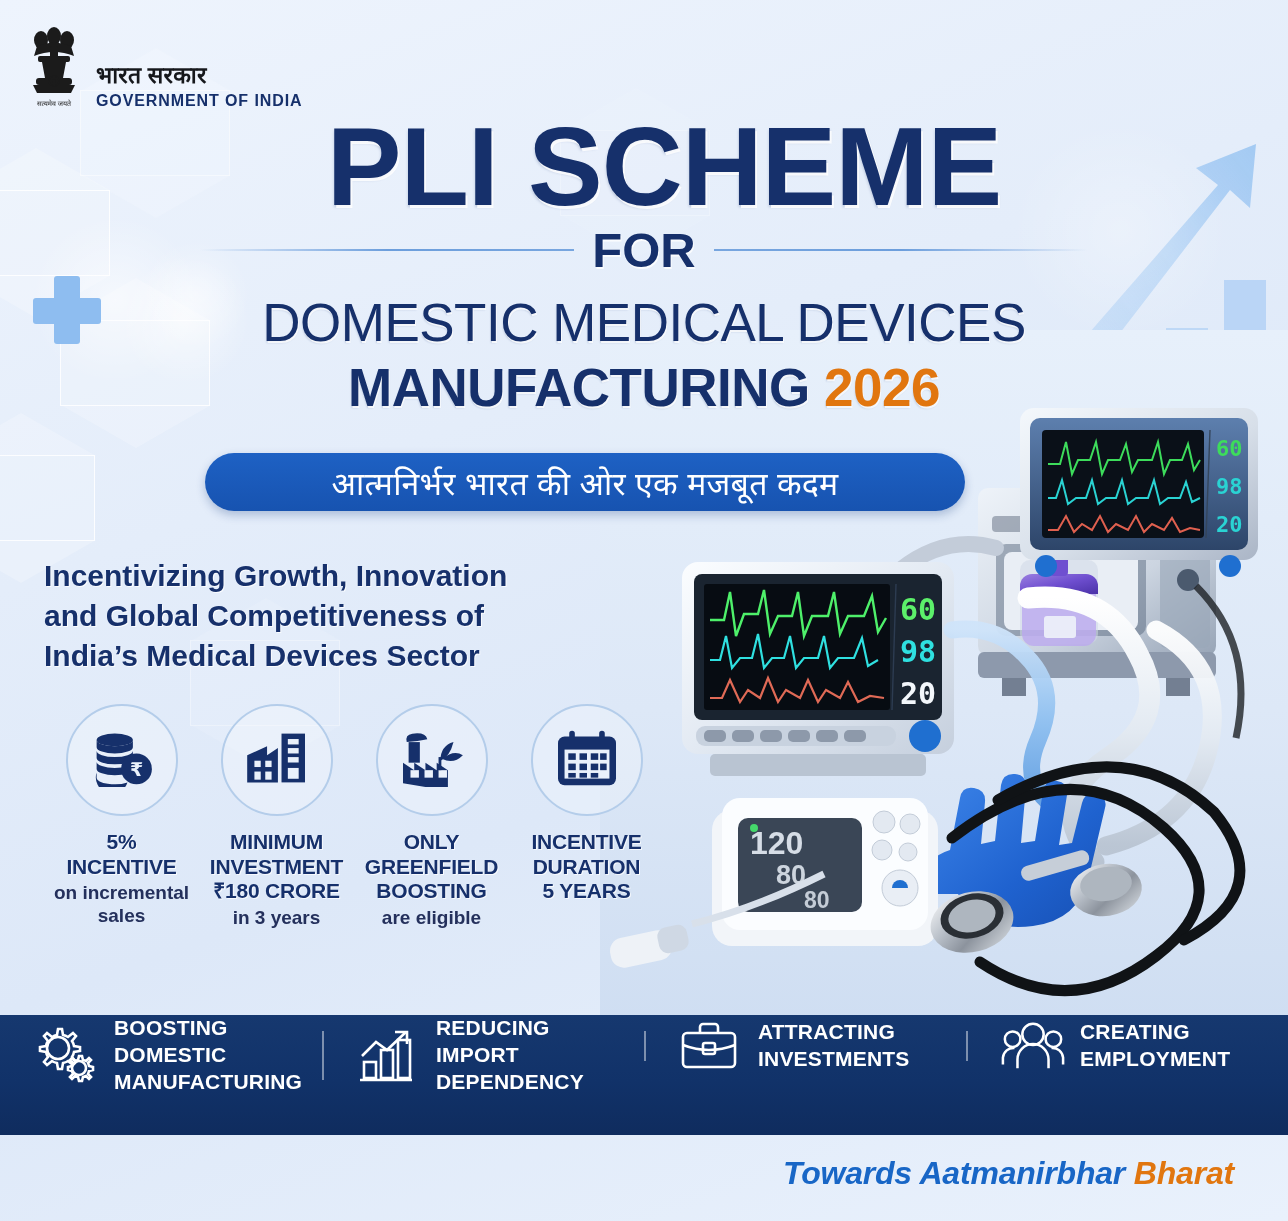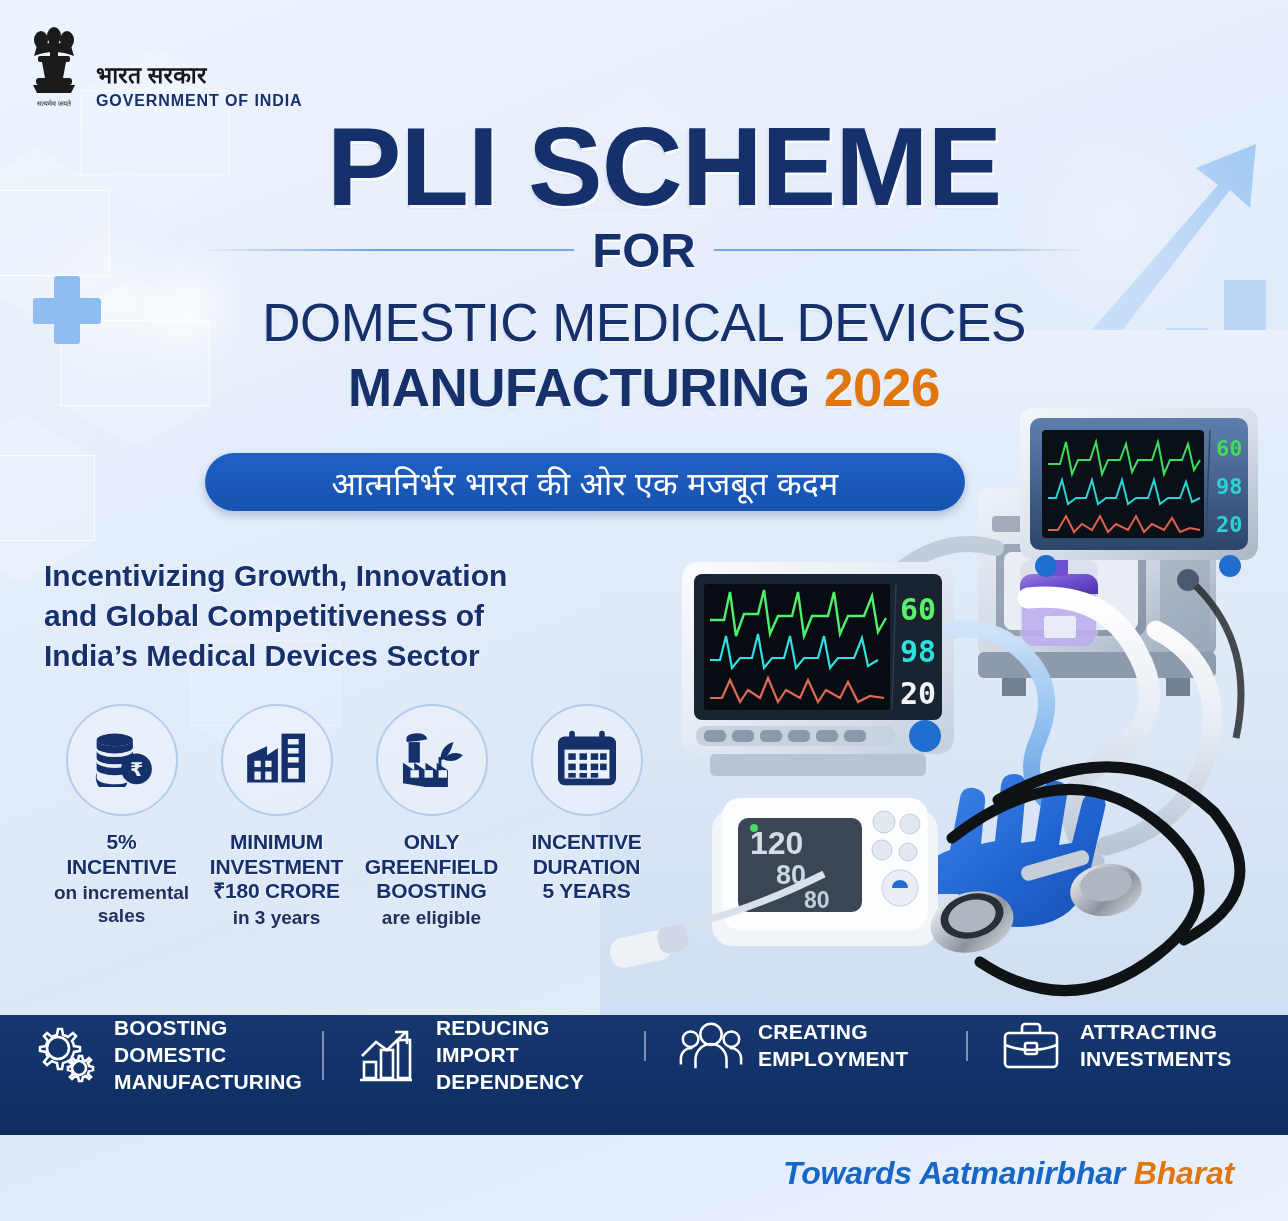--- a/index.html
+++ b/index.html
@@ -540,50 +540,50 @@
         </svg>
       </span>
       <div class="band-label">
         <div>REDUCING IMPORT</div>
         <div>DEPENDENCY</div>
       </div>
     </div>
 
     <div class="band-item">
       <span class="band-icon">
+        <svg viewBox="0 0 62 62" width="62" height="62" fill="none" stroke="#ffffff" stroke-width="2.6">
+          <rect x="5" y="18" width="52" height="34" rx="4"></rect>
+          <path d="M22 18 v-6 a3 3 0 0 1 3 -3 h12 a3 3 0 0 1 3 3 v6"></path>
+          <path d="M5 30 q26 10 52 0"></path>
+          <rect x="25" y="28" width="12" height="11" rx="2"></rect>
+        </svg>
+      </span>
+      <div class="band-label">
+        <div>ATTRACTING</div>
+        <div>INVESTMENTS</div>
+      </div>
+    </div>
+
+    <div class="band-item">
+      <span class="band-icon">
         <svg viewBox="0 0 68 62" width="66" height="62" fill="none" stroke="#ffffff" stroke-width="2.6">
           <circle cx="34" cy="19" r="11"></circle>
           <path d="M18 54 v-9 a16 16 0 0 1 32 0 v9"></path>
           <circle cx="13" cy="24" r="8"></circle>
           <path d="M3 50 v-7 a11 11 0 0 1 12 -10"></path>
           <circle cx="55" cy="24" r="8"></circle>
           <path d="M65 50 v-7 a11 11 0 0 0 -12 -10"></path>
         </svg>
       </span>
       <div class="band-label">
         <div>CREATING</div>
         <div>EMPLOYMENT</div>
       </div>
     </div>
 
-    <div class="band-item">
-      <span class="band-icon">
-        <svg viewBox="0 0 62 62" width="62" height="62" fill="none" stroke="#ffffff" stroke-width="2.6">
-          <rect x="5" y="18" width="52" height="34" rx="4"></rect>
-          <path d="M22 18 v-6 a3 3 0 0 1 3 -3 h12 a3 3 0 0 1 3 3 v6"></path>
-          <path d="M5 30 q26 10 52 0"></path>
-          <rect x="25" y="28" width="12" height="11" rx="2"></rect>
-        </svg>
-      </span>
-      <div class="band-label">
-        <div>ATTRACTING</div>
-        <div>INVESTMENTS</div>
-      </div>
-    </div>
-
   </div>
 
   <div class="footer">
     <span class="f-blue">Towards Aatmanirbhar</span>
     <span class="f-org">Bharat</span>
   </div>
 
 </div>
 
 </body></html>

